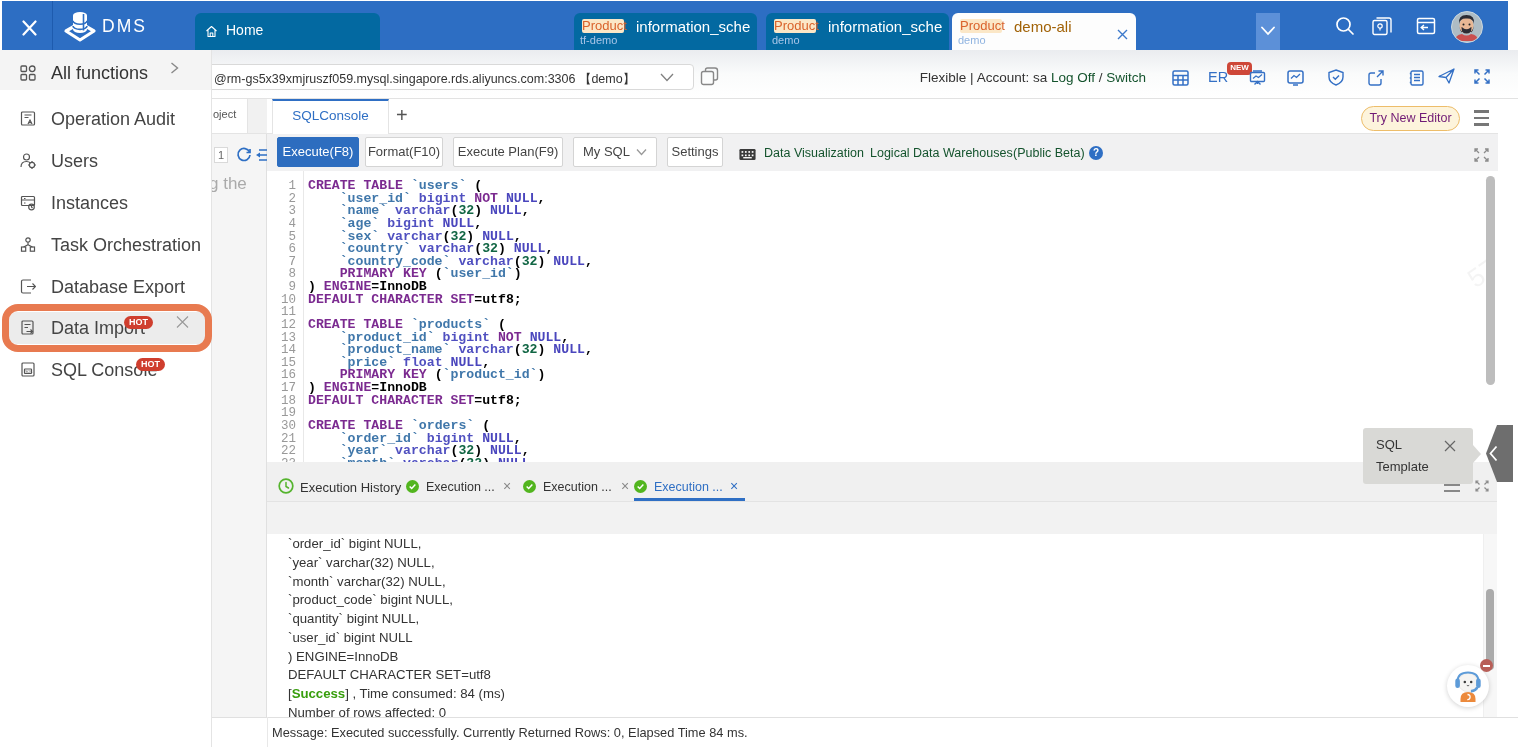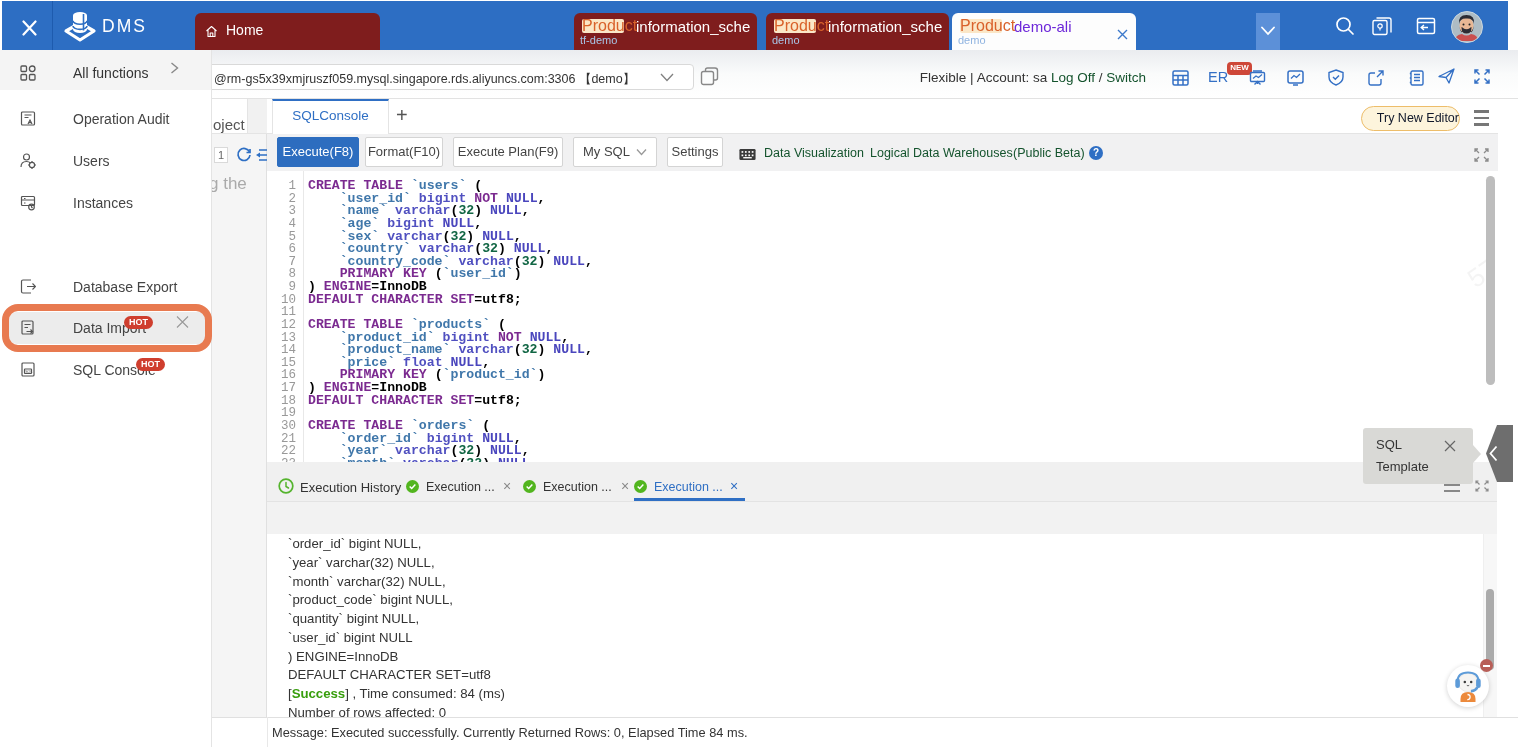--- a/index.html
+++ b/index.html
@@ -1,25 +1,25 @@
 <!DOCTYPE html>
 <html><head>
 <meta charset="utf-8">
 <style>
 *{margin:0;padding:0;box-sizing:border-box}
 html,body{width:1518px;height:756px;background:#fff;font-family:"Liberation Sans",sans-serif;overflow:hidden}
 .abs{position:absolute}
 #app{position:relative;width:1518px;height:756px;background:#fff;overflow:hidden}
 .topbar{left:2px;top:1px;width:1506px;height:49px;background:#2d6ec3}
-.ttab{top:12px;height:37px;background:#7f1d1d;border-radius:6px 6px 0 0;color:#fff}
-.pbadge{position:absolute;left:8px;top:6px;width:42px;height:14px;background:#fbe7c7;border-radius:2px;color:#d9622b;font-size:16px;line-height:14px;}
+.ttab{top:12px;height:37px;background:#0369a1;border-radius:6px 6px 0 0;color:#fff}
+.pbadge{position:absolute;left:8px;top:6px;width:42px;height:14px;background:#fbe7c7;border-radius:2px;color:#d9622b;font-size:13px;line-height:14px;}
 .psub{position:absolute;left:6px;top:21px;font-size:11px;color:#a9c6e8}
 .ptitle{position:absolute;left:62px;top:4.5px;font-size:15px;white-space:nowrap;overflow:hidden}
 .sideitem{position:absolute;left:0;width:212px;height:32px}
-.sideitem .lbl{position:absolute;left:73px;top:50%;transform:translateY(-50%);font-size:14px;color:#444;white-space:nowrap}
+.sideitem .lbl{position:absolute;left:51px;top:50%;transform:translateY(-50%);font-size:18px;color:#444;white-space:nowrap}
 .sideitem svg{position:absolute;left:20px;top:50%;transform:translateY(-50%)}
 .hot{position:absolute;background:#cf3e2e;color:#fff;font-size:9px;font-weight:bold;border-radius:8px;height:13px;line-height:13px;padding:0 5px}
 .btn{position:absolute;top:137px;height:30px;background:#fff;border:1px solid #d4d4d4;border-radius:2px;font-size:13px;color:#444;text-align:center;line-height:28px;white-space:nowrap}
 .bluetxt{color:#14532d}
 .codeline{white-space:pre}
 .kw{color:#7b2a90;font-weight:bold}
 .idt{color:#4077aa}
 .ty{color:#5050c0}
 .at{color:#4a46bd}
 .num{color:#116644}
@@ -60,21 +60,21 @@
     </div>
 
     <div class="abs ttab" style="left:764px;width:183px">
       <div class="pbadge">Product</div>
       <div class="ptitle" style="width:118px">information_sche</div>
       <div class="psub">demo</div>
     </div>
 
     <div class="abs ttab" style="left:950px;width:184px;background:#fdfdfd">
       <div class="pbadge">Product</div>
-      <div class="ptitle bluetxt" style="color:#6d28d9;width:100px">demo-ali</div>
+      <div class="ptitle bluetxt" style="color:#a16207;width:100px">demo-ali</div>
       <div class="psub" style="color:#8fb3e0">demo</div>
       <svg class="abs" style="left:165px;top:16px" width="11" height="11" viewBox="0 0 11 11">
           <path d="M1 1 L10 10 M10 1 L1 10" stroke="#3c79cb" stroke-width="1.4"></path>
         </svg>
     </div>
 
     <div class="abs" style="left:1254px;top:12px;width:24px;height:37px;background:#5c90d8">
       <svg class="abs" style="left:5px;top:13px" width="14" height="10" viewBox="0 0 14 10">
           <path d="M1 1.5 L7 8 L13 1.5" stroke="#fff" stroke-width="1.8" fill="none" stroke-linecap="round"></path>
         </svg>
@@ -160,25 +160,25 @@
   <svg class="abs" style="left:1474px;top:69px" width="16" height="15" viewBox="0 0 16 15">
       <g stroke="#3470c5" stroke-width="1.5" fill="none">
         <path d="M5.5 5.5 L1 1 M1 4.5 V1 H4.5 M10.5 5.5 L15 1 M11.5 1 H15 V4.5 M5.5 9.5 L1 14 M1 10.5 V14 H4.5 M10.5 9.5 L15 14 M11.5 14 H15 V10.5"></path>
       </g>
     </svg>
 
   
   <div class="abs" style="left:212px;top:99px;width:1286px;height:35px;background:#fff;border-bottom:1px solid #e4e4e4"></div>
   <div class="abs" style="left:212px;top:99px;width:55px;height:35px;background:#f1f1f1;border-bottom:1px solid #e4e4e4"></div>
   <div class="abs" style="left:205px;top:99px;width:43px;height:35px;background:#fff;border-right:1px solid #e4e4e4;border-bottom:1px solid #e4e4e4"></div>
-  <div class="abs" style="left:213px;top:116px;font-size:15px;color:#555">oject</div>
+  <div class="abs" style="left:213px;top:108px;font-size:11px;color:#555">oject</div>
   <div class="abs" style="left:272px;top:99px;width:117px;height:35px;background:#fff;border:1px solid #e4e4e4;border-top:2px solid #2f6fc4;border-bottom:none"></div>
   <div class="abs" style="left:272px;top:108px;width:117px;text-align:center;font-size:13.5px;color:#2f6fc4">SQLConsole</div>
   <div class="abs" style="left:396px;top:104px;font-size:20px;color:#555;font-weight:300">+</div>
-  <div class="abs" style="left:1361px;top:106px;width:99px;height:25px;background:#fdf4dc;border:1px solid #edbd6a;border-radius:13px;font-size:12.5px;color:#0f172a;text-align:right;line-height:23px">Try New Editor</div>
+  <div class="abs" style="left:1361px;top:106px;width:99px;height:25px;background:#fdf4dc;border:1px solid #edbd6a;border-radius:13px;font-size:12.5px;color:#701a75;text-align:center;line-height:23px">Try New Editor</div>
   <div class="abs" style="left:1474px;top:110px;width:15px;height:2.5px;background:#777"></div>
   <div class="abs" style="left:1474px;top:116.5px;width:15px;height:2.5px;background:#777"></div>
   <div class="abs" style="left:1474px;top:123px;width:15px;height:2.5px;background:#777"></div>
 
   
   <div class="abs" style="left:212px;top:134px;width:55px;height:583px;background:#f5f5f5;border-right:1px solid #e0e0e0"></div>
   <div class="abs" style="left:214px;top:147px;width:14px;height:16px;background:#fff;border:1px solid #d9d9d9;font-size:11px;color:#666;text-align:center;line-height:15px">1</div>
   <svg class="abs" style="left:236px;top:147px" width="16" height="16" viewBox="0 0 16 16">
       <path d="M13.5 5 A6 6 0 1 0 14 8" stroke="#2e6fc4" stroke-width="1.7" fill="none"></path>
       <path d="M14 2 V5.5 H10.5" fill="none" stroke="#2e6fc4" stroke-width="1.7"></path>
@@ -369,20 +369,31 @@
         <svg width="16" height="17" viewBox="0 0 16 17">
           <g stroke="#555" stroke-width="1.2" fill="none">
             <rect x="1.5" y="2" width="13" height="9" rx="1"></rect>
             <path d="M1.5 5.5 h13 M4 8.5 h1.5 M4 4 h1.5"></path>
             <circle cx="11.5" cy="12.5" r="2.8"></circle>
             <path d="M11.5 11.3 v1.2 l1 1"></path>
           </g>
         </svg>
         <span class="lbl">Instances</span>
       </div>
+      <div class="sideitem" style="top:179px">
+        <svg width="16" height="17" viewBox="0 0 16 17">
+          <g stroke="#555" stroke-width="1.2" fill="none">
+            <circle cx="8" cy="3.5" r="2.2"></circle>
+            <rect x="1.5" y="10.5" width="4.2" height="4.2"></rect>
+            <rect x="10.3" y="10.5" width="4.2" height="4.2"></rect>
+            <path d="M8 5.7 v2.5 M8 8.2 L3.6 10.5 M8 8.2 L12.4 10.5"></path>
+          </g>
+        </svg>
+        <span class="lbl">Task Orchestration</span>
+      </div>
       <div class="sideitem" style="top:221px">
         <svg width="16" height="17" viewBox="0 0 16 17">
           <g stroke="#555" stroke-width="1.2" fill="none">
             <path d="M11 1.5 H3 A1.5 1.5 0 0 0 1.5 3 V13 A1.5 1.5 0 0 0 3 14.5 H11"></path>
             <path d="M7 8 H15.5 M12.5 5 L15.5 8 L12.5 11"></path>
           </g>
         </svg>
         <span class="lbl">Database Export</span>
       </div>
       <div class="sideitem" style="top:262px">

